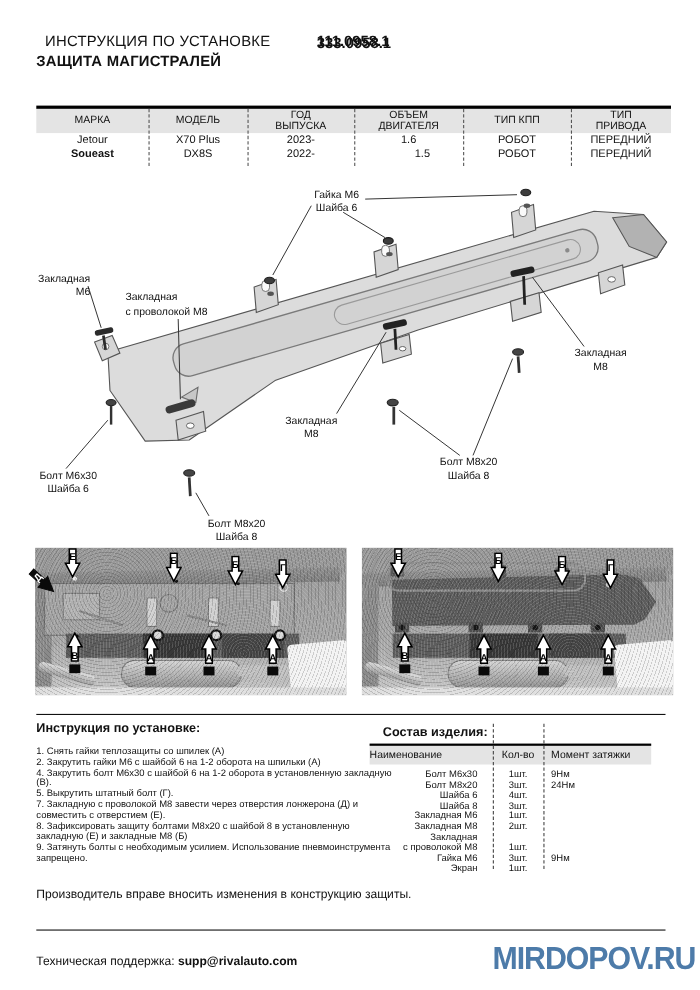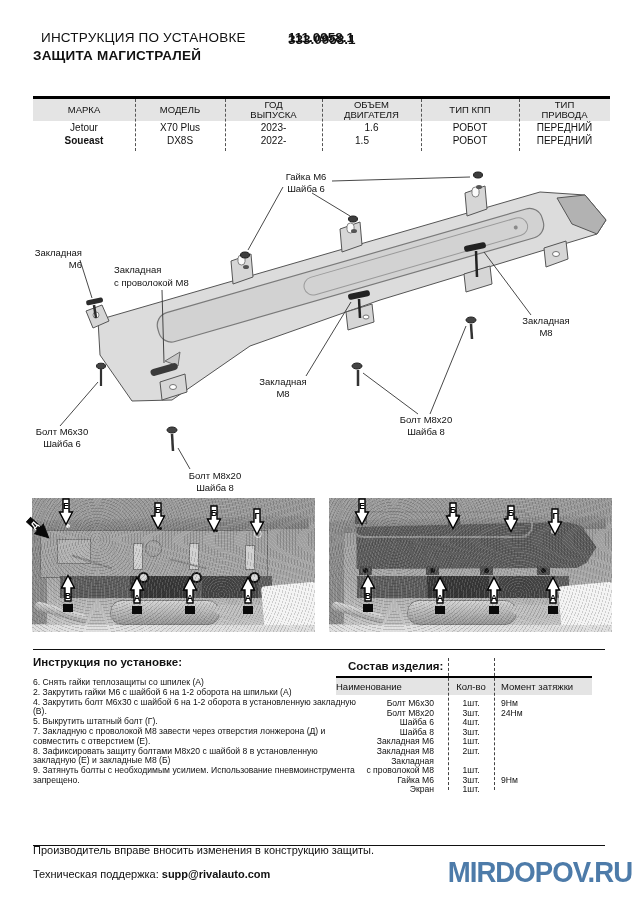--- a/index.html
+++ b/index.html
@@ -78,21 +78,21 @@
   .phead{display:grid;grid-template-columns:112px 46px 98px;background:#e4e4e4;border-top:2.5px solid #000;
          height:17px;align-items:center;font-size:9.5px;}
   .prow{display:grid;grid-template-columns:112px 46px 98px;font-size:8.6px;line-height:9.6px;align-items:end;}
   .c-name{text-align:right;padding-right:14px;white-space:pre-line;}
   .c-qty{text-align:center;}
   .c-tq{text-align:left;padding-left:7px;}
   .phead .c-name{text-align:left;padding-right:0;}
   .psep{position:absolute;top:2px;height:132px;border-left:1px dashed #444;}
   .prows{padding-top:4px;}
   
-  .foot1{left:33px;top:844px;font-size:11px;text-align:center;}
+  .foot1{left:33px;top:807px;font-size:11px;text-align:center;}
   .foot2{left:33px;top:868px;font-size:11px;}
   .foot2 b{font-weight:bold;}
   .watermark{right:4px;top:856px;font-size:29px;font-weight:bold;letter-spacing:-1px;
              transform:scaleX(.95);transform-origin:right;}
 </style>
 </head>
 <body>
 
 <div class="abs doc-type">ИНСТРУКЦИЯ ПО УСТАНОВКЕ</div>
 <div class="abs doc-product">ЗАЩИТА МАГИСТРАЛЕЙ</div>
@@ -113,21 +113,21 @@
 ПРИВОДА</div>
       <div class="vcell vbody-cell" style="left: 51px; top: 24px;">Jetour</div>
       <div class="vcell vbody-cell" style="left: 147px; top: 24px;">X70 Plus</div>
       <div class="vcell vbody-cell" style="left: 240.5px; top: 24px;">2023-</div>
       <div class="vcell vbody-cell" style="left: 338.5px; top: 24px;">1.6</div>
       <div class="vcell vbody-cell" style="left: 437px; top: 24px;">РОБОТ</div>
       <div class="vcell vbody-cell" style="left: 531.5px; top: 24px;">ПЕРЕДНИЙ</div>
       <div class="vcell vbody-cell" style="left: 51px; top: 37px; font-weight: bold;">Soueast</div>
       <div class="vcell vbody-cell" style="left: 147px; top: 37px;">DX8S</div>
       <div class="vcell vbody-cell" style="left: 240.5px; top: 37px;">2022-</div>
-      <div class="vcell vbody-cell" style="left: 329px; top: 37px;">1.5</div>
+      <div class="vcell vbody-cell" style="left: 351px; top: 37px;">1.5</div>
       <div class="vcell vbody-cell" style="left: 437px; top: 37px;">РОБОТ</div>
       <div class="vcell vbody-cell" style="left: 531.5px; top: 37px;">ПЕРЕДНИЙ</div>
     </div>
 <div class="vsep" style="left: 102px;"></div>
     <div class="vsep" style="left: 192px;"></div>
     <div class="vsep" style="left: 289px;"></div>
     <div class="vsep" style="left: 388px;"></div>
     <div class="vsep" style="left: 486px;"></div>
   </div>
 
@@ -386,21 +386,21 @@
         <text x="8" y="25" text-anchor="middle" fill="#000">А</text>
         <rect x="3" y="30" width="10" height="8" fill="#0a0a0a"></rect>
       </svg></div>
   </div>
 
 <div class="abs rule" style="top:649px;"></div>
 
 <div class="abs inst">
   <h3>Инструкция по установке:</h3>
   <div id="inst-items">
-      <p class="item">6. Снять гайки теплозащиты со шпилек (А)</p>
+      <p class="item">1. Снять гайки теплозащиты со шпилек (А)</p>
       <p class="item">2. Закрутить гайки М6 с шайбой 6 на 1-2 оборота на шпильки (А)</p>
       <p class="item">4. Закрутить болт М6х30 с шайбой 6 на 1-2 оборота в установленную закладную (В).</p>
       <p class="item">5. Выкрутить штатный болт (Г).</p>
       <p class="item">7. Закладную с проволокой М8 завести через отверстия лонжерона (Д) и совместить с отверстием (Е).</p>
       <p class="item">8. Зафиксировать защиту болтами М8х20 с шайбой 8 в установленную закладную (Е) и закладные М8 (Б)</p>
       <p class="item">9. Затянуть болты с необходимым усилием. Использование пневмоинструмента запрещено.</p>
     </div>
 </div>
 
 <div class="abs parts">

